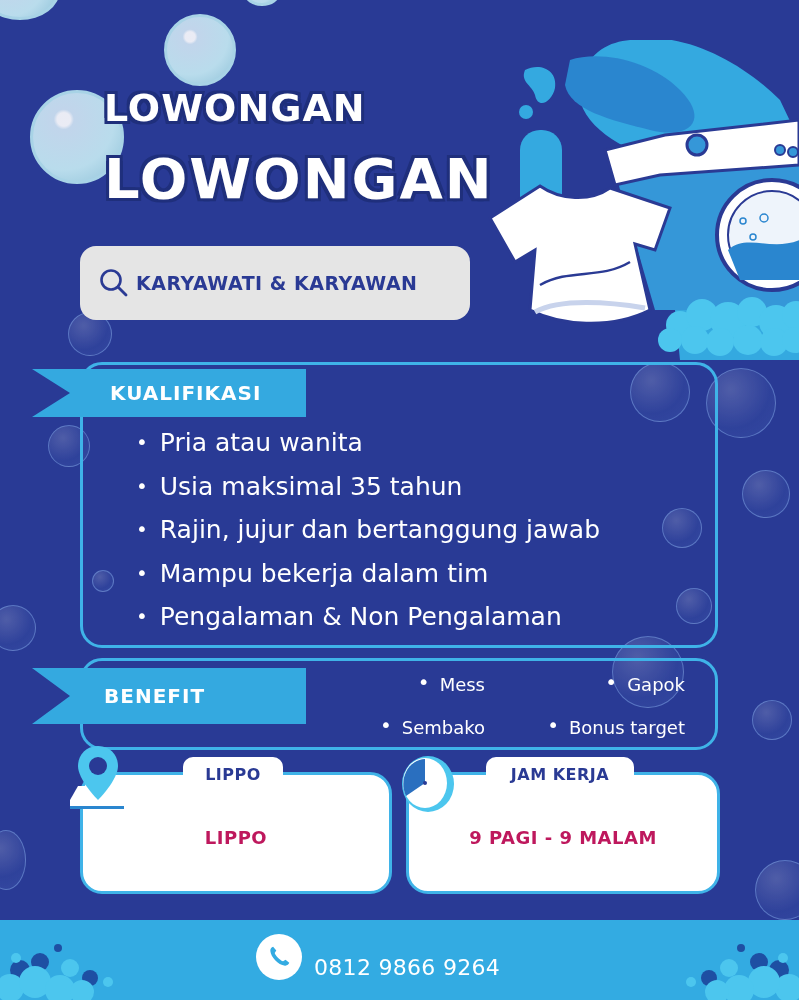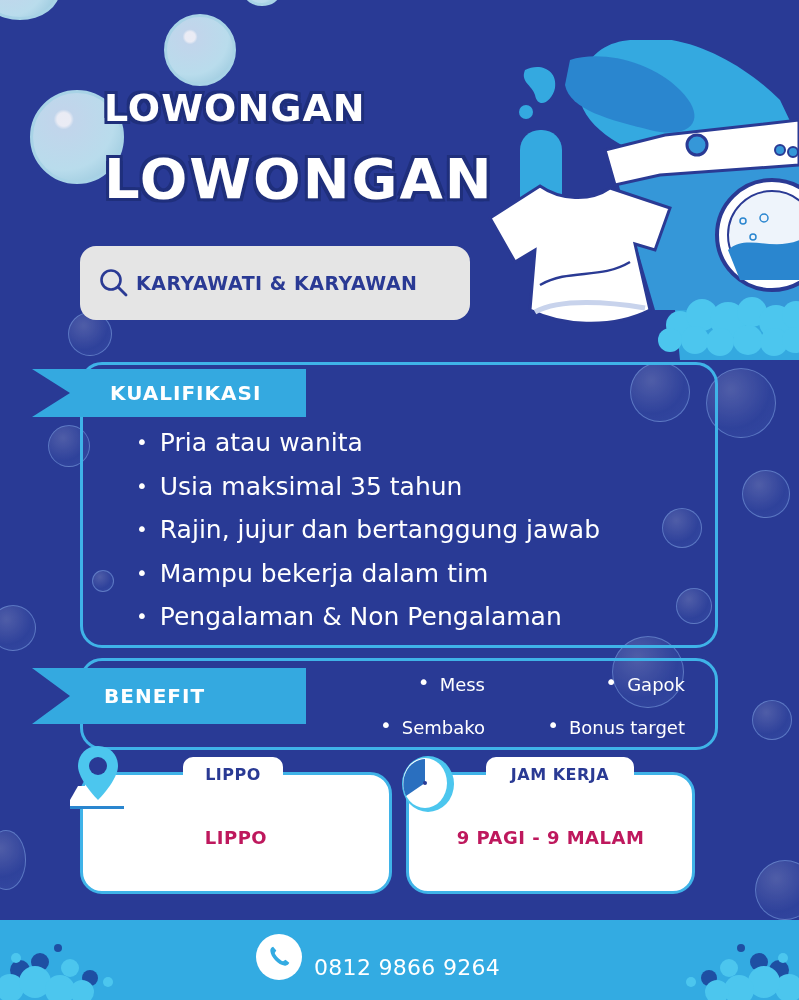--- a/index.html
+++ b/index.html
@@ -71,21 +71,21 @@
     grid-template-columns: 152px 200px; row-gap: 4px;
   }
   .benefit-grid div { color: #fff; font-size: 18px; line-height: 36px; text-align: right; }
   .benefit-grid div::before { content: "•"; margin-right: 10px; font-size: 20px; vertical-align: 2px; }
 
   
   .card {
     position: absolute; background: #fff; border: 3px solid #3fb3e8; border-radius: 22px;
   }
   .card-loc { left: 80px; top: 772px; width: 312px; height: 122px; }
-  .card-hours { left: 406px; top: 772px; width: 289px; height: 122px; }
+  .card-hours { left: 406px; top: 772px; width: 314px; height: 122px; }
   .tab {
     position: absolute; background: #fff; border-radius: 10px 10px 0 0;
     color: #2a3a94; font-weight: bold; font-size: 16px; letter-spacing: 0.5px;
     display: flex; align-items: center; justify-content: center;
   }
   .tab-loc { left: 183px; top: 757px; width: 100px; height: 34px; }
   .tab-hours { left: 486px; top: 757px; width: 148px; height: 34px; }
   .card-value {
     position: absolute; color: #be185d; font-weight: bold; font-size: 18px; letter-spacing: 0.5px;
     width: 100%; text-align: center; top: 52px;

